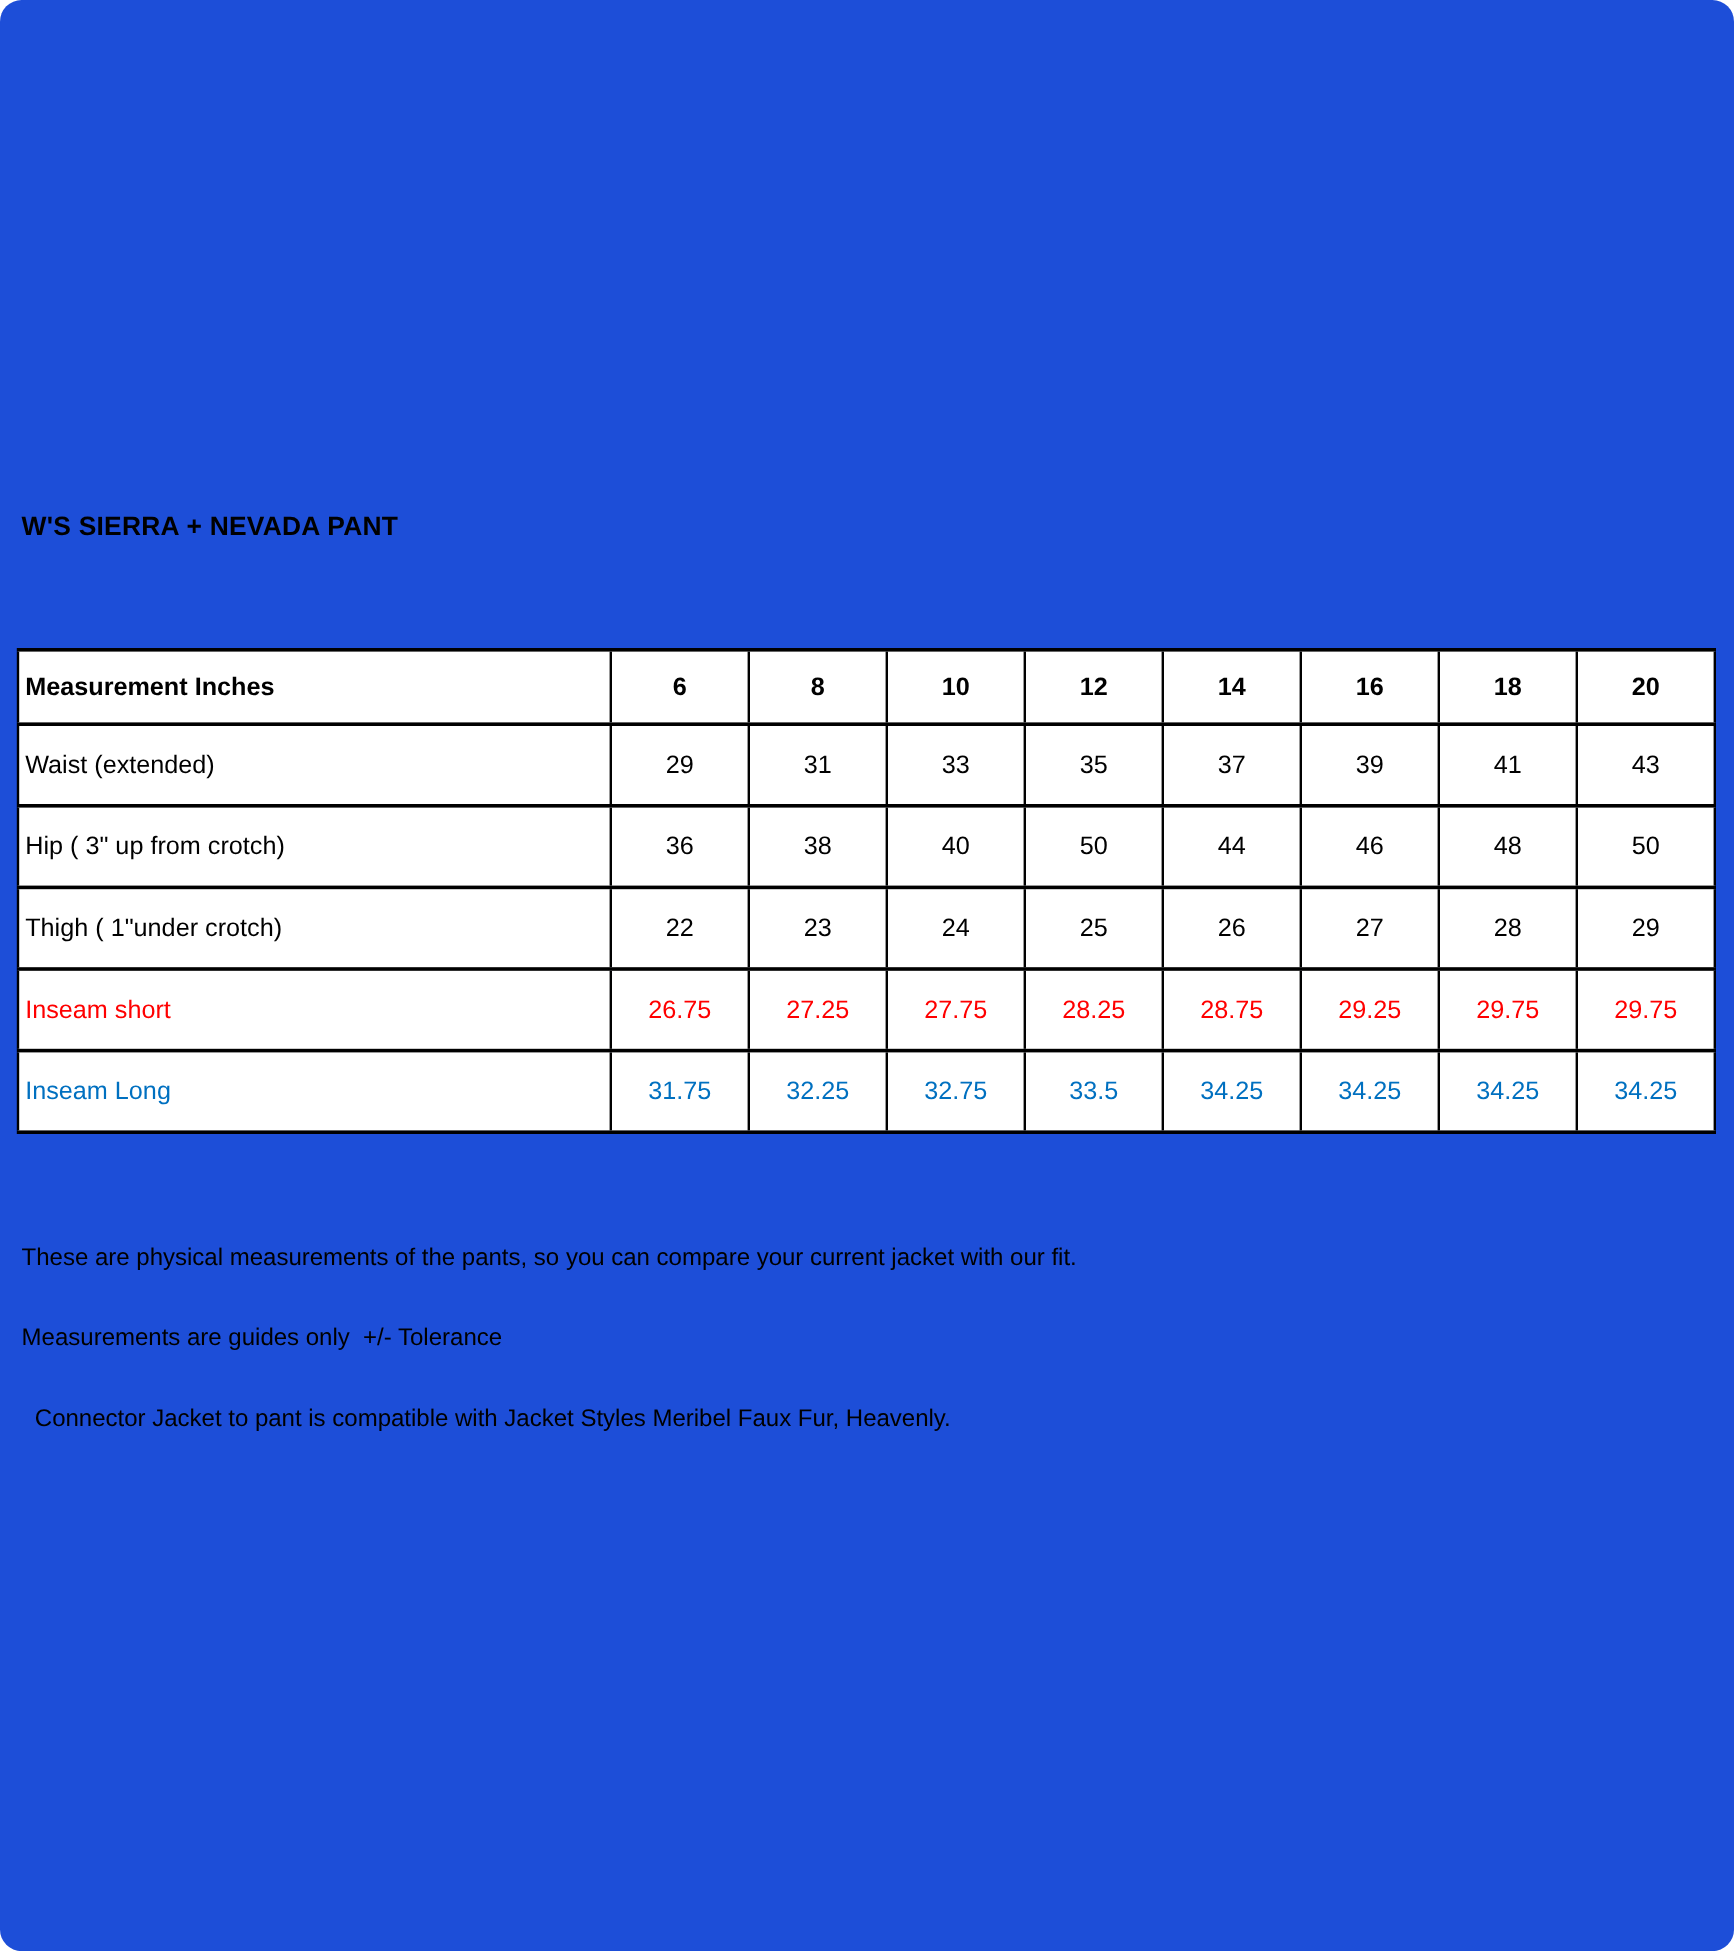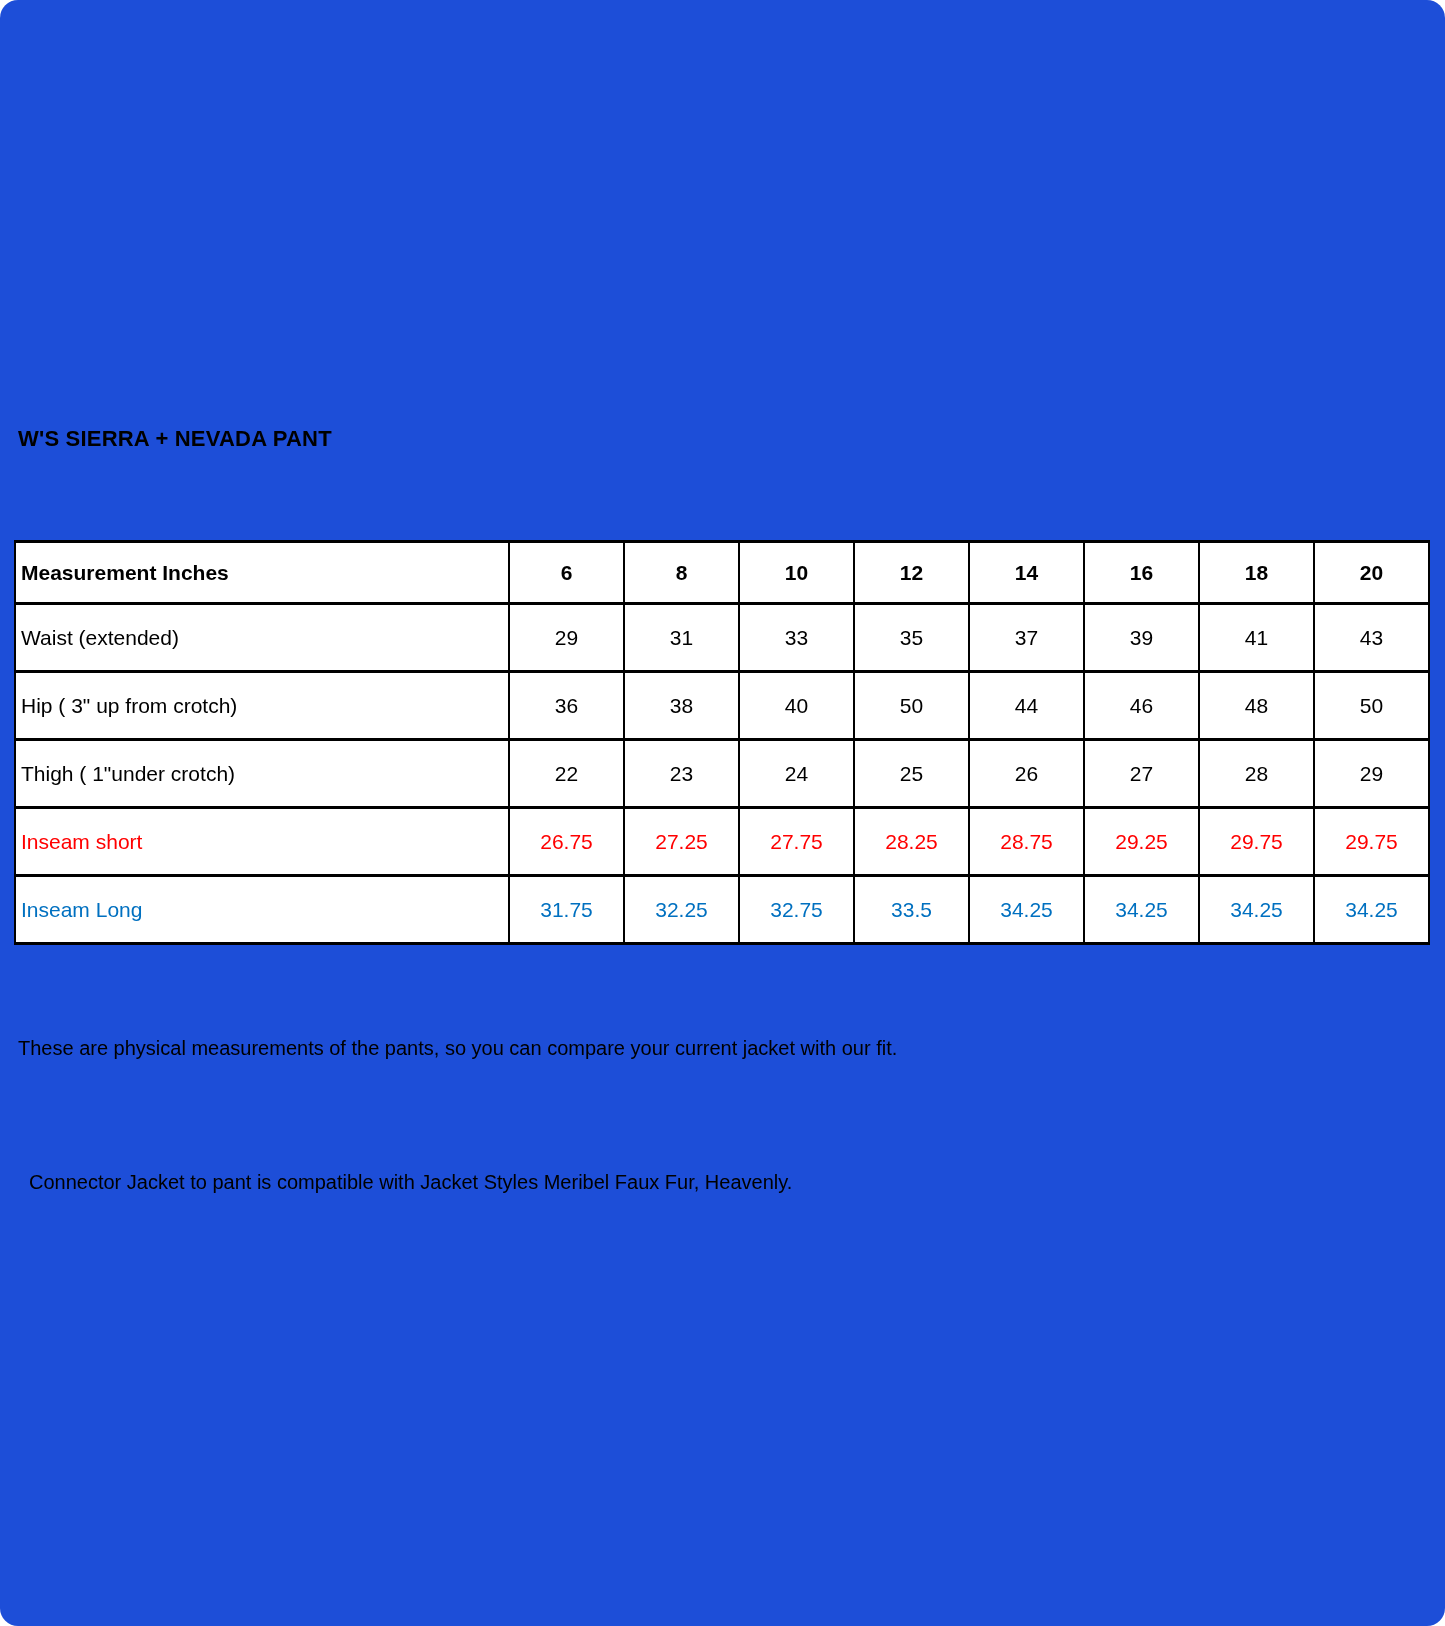--- a/index.html
+++ b/index.html
@@ -161,15 +161,16 @@
         <td>33.5</td>
         <td>34.25</td>
         <td>34.25</td>
         <td>34.25</td>
         <td>34.25</td>
       </tr>
     </tbody>
   </table>
 
   <p class="note note-1">These are physical measurements of the pants, so you can compare your current jacket with our fit.</p>
+  <p class="note note-2">Measurements are guides only  +/- Tolerance</p>
   <p class="note note-3">Connector Jacket to pant is compatible with Jacket Styles Meribel Faux Fur, Heavenly.</p>
 
 </div>
 
 </body></html>

